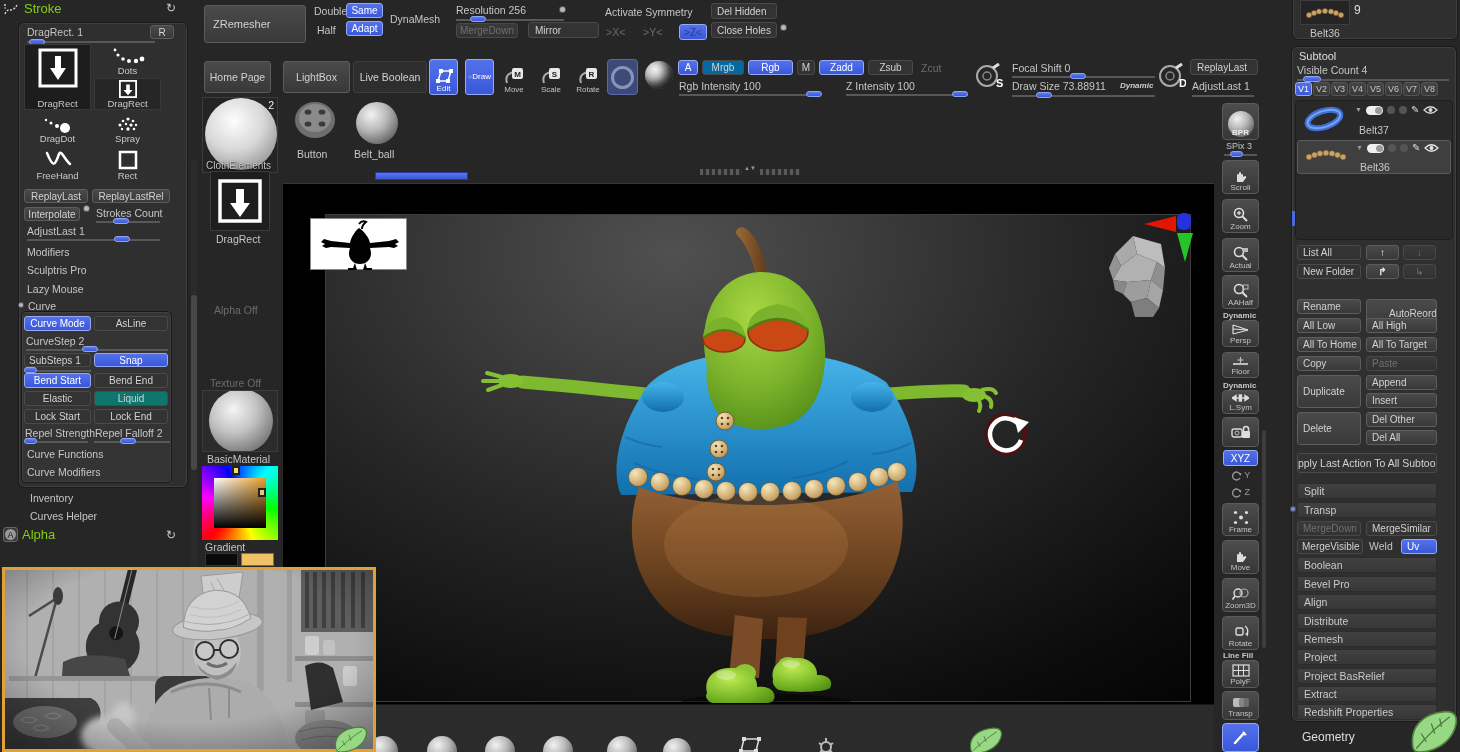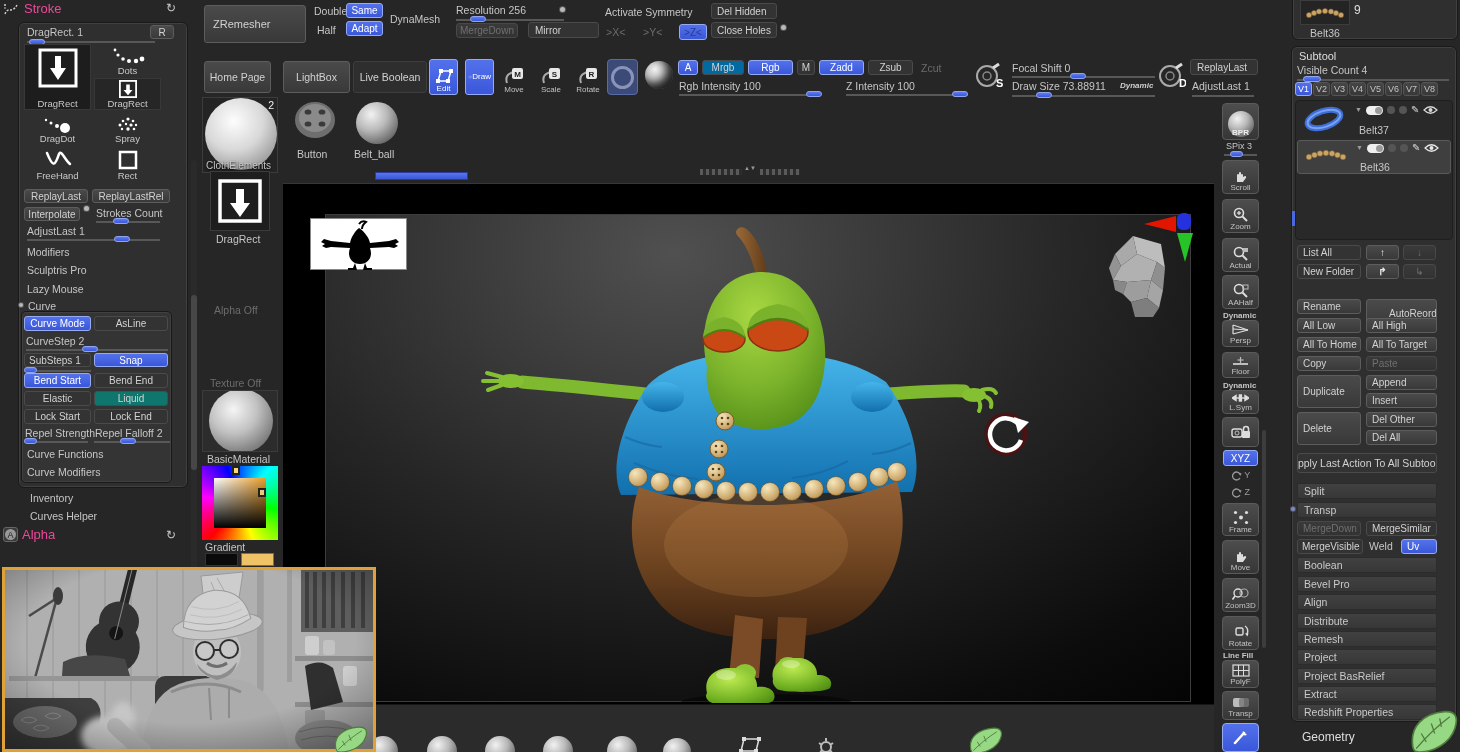--- a/index.html
+++ b/index.html
@@ -1,21 +1,21 @@
 <!DOCTYPE html>
 <html><head>
 <meta charset="utf-8">
 <style>
   html,body{margin:0;padding:0;background:#111;}
   #app{position:relative;width:1460px;height:752px;background:#262626;overflow:hidden;
        font-family:"Liberation Sans",sans-serif;color:#c9c9c9;font-size:11px;}
   .abs{position:absolute;box-sizing:border-box;}
   .lbl{position:absolute;white-space:nowrap;color:#c6c6c6;font-size:10.5px;box-sizing:border-box;}
   .lbl.dim{color:#6c6c6c;}
-  .lbl.big{font-size:13px;color:#ec4899;}
+  .lbl.big{font-size:13px;color:#84cc16;}
   .btn{position:absolute;box-sizing:border-box;display:flex;align-items:center;justify-content:center;
        background:linear-gradient(#4a4a4a,#393939);border:1px solid #5d5d5d;border-radius:3px;
        color:#d2d2d2;font-size:10px;white-space:nowrap;overflow:hidden;padding:0 2px;}
   .btn.blue{background:linear-gradient(#5471ec,#3a57d9);border-color:#96aaf4;color:#fff;}
   .btn.dim{background:linear-gradient(#3a3a3a,#323232);border-color:#484848;color:#6f6f6f;}
   .srow{position:absolute;left:1297px;width:140px;height:16px;box-sizing:border-box;
         background:linear-gradient(#414141,#373737);border:1px solid #2c2c2c;border-radius:2px;
         color:#c9c9c9;font-size:10.5px;display:flex;align-items:center;padding:0 6px;white-space:nowrap;}
   .track{position:absolute;height:2px;background:#585858;}
   .handle{position:absolute;width:16px;height:6px;background:linear-gradient(#5e7bee,#3a57d9);

